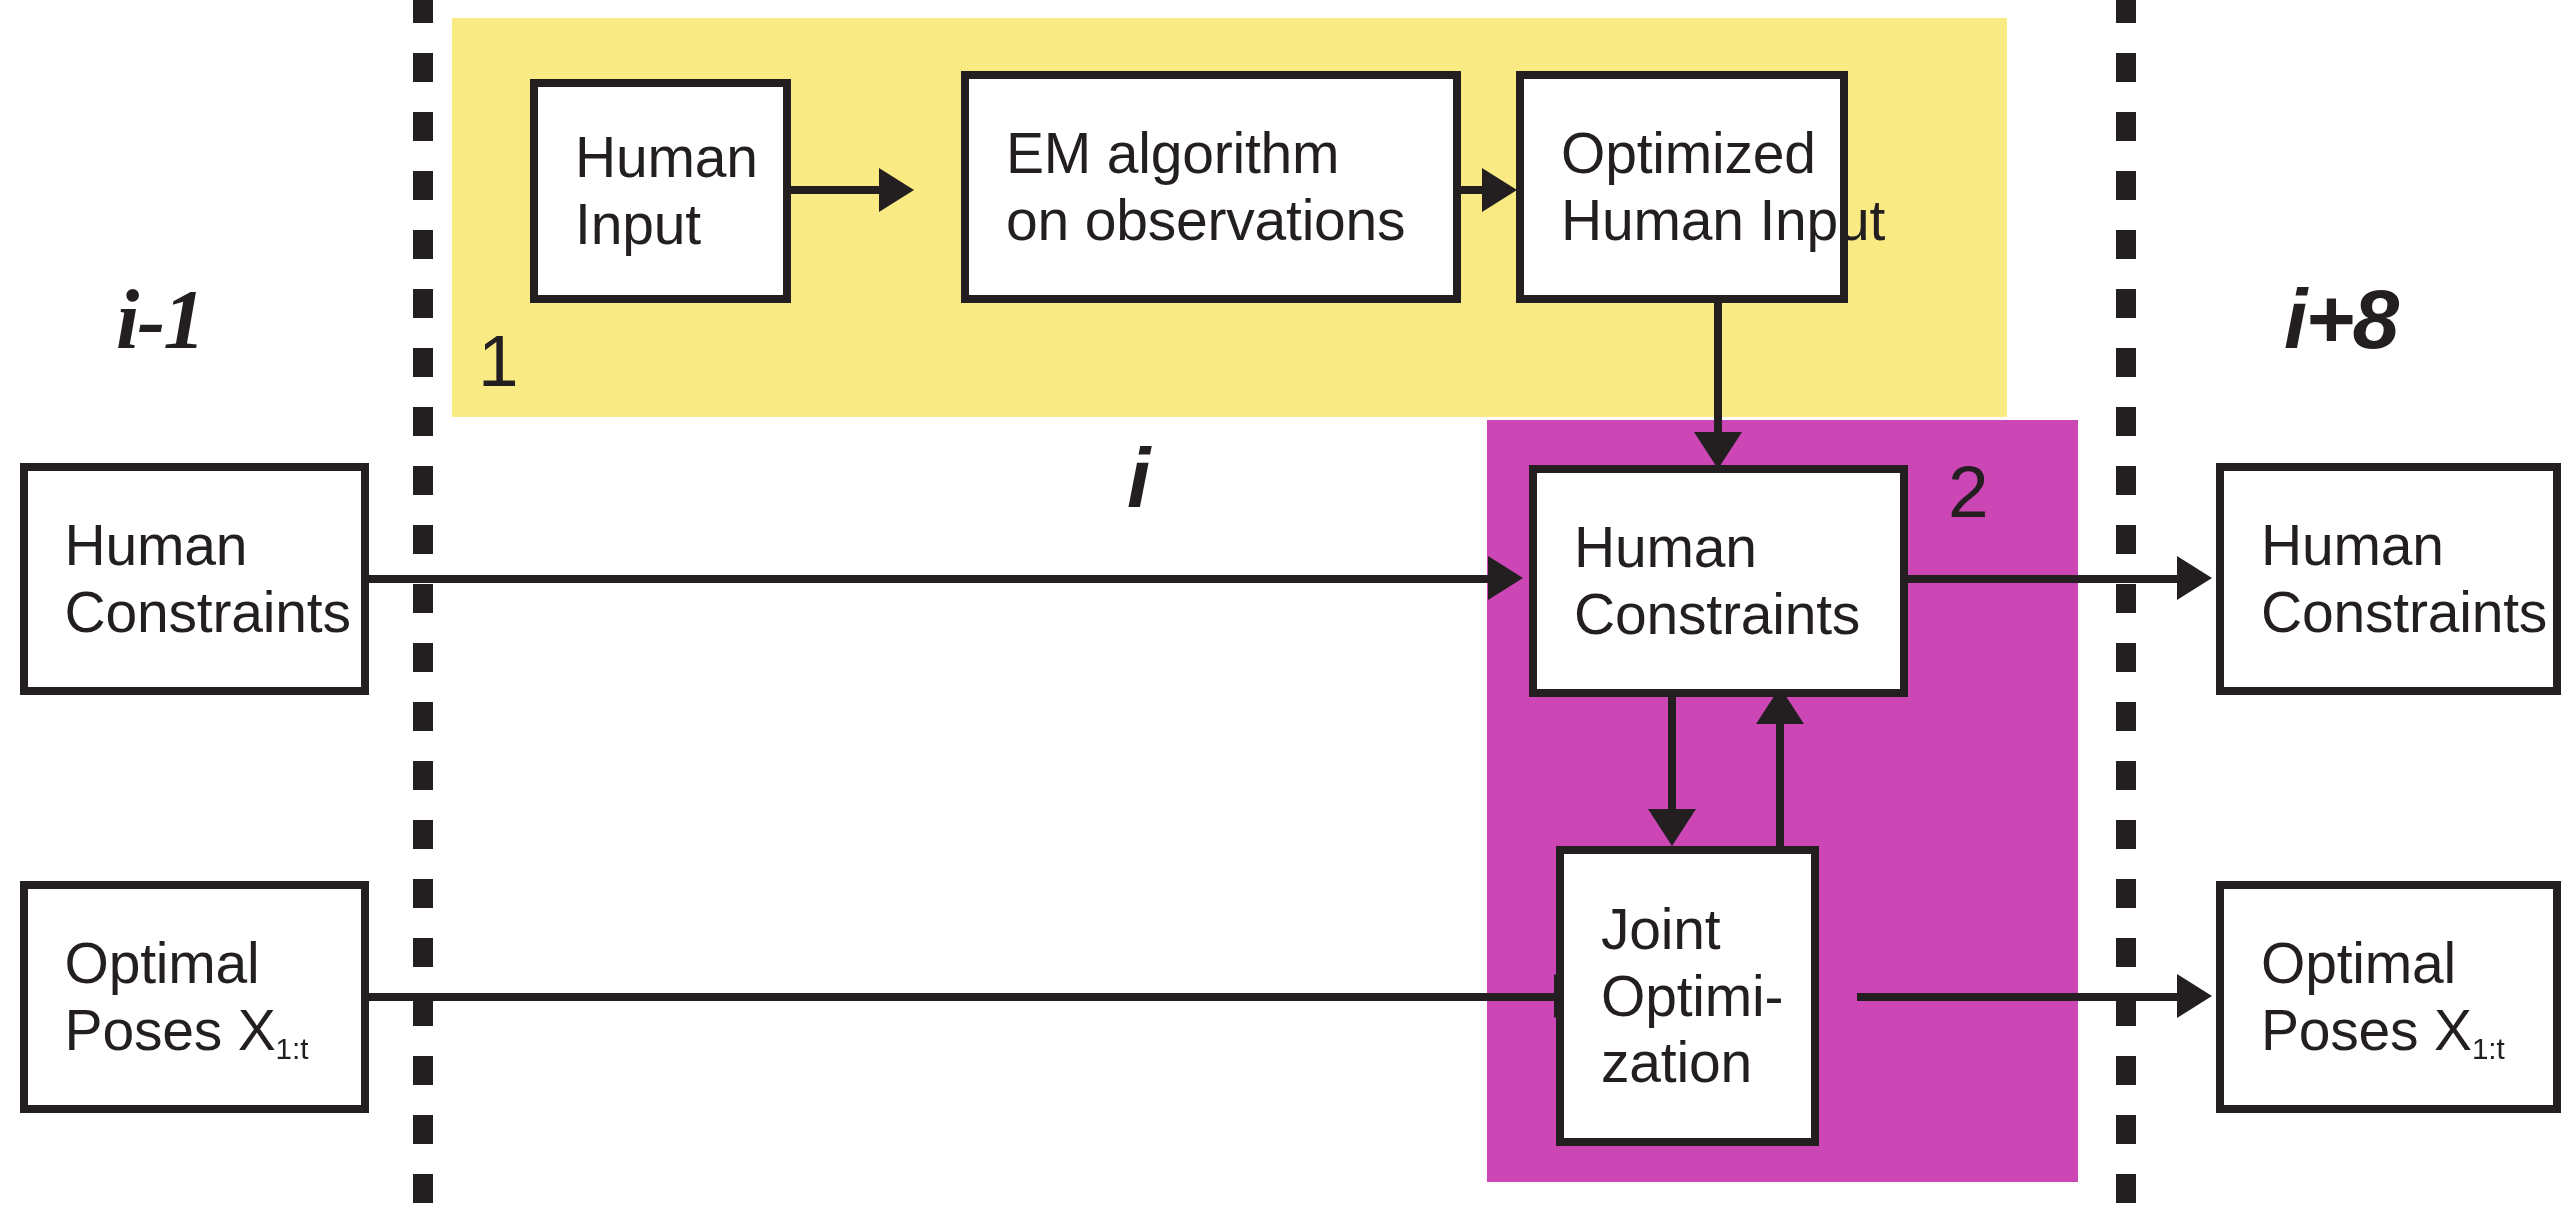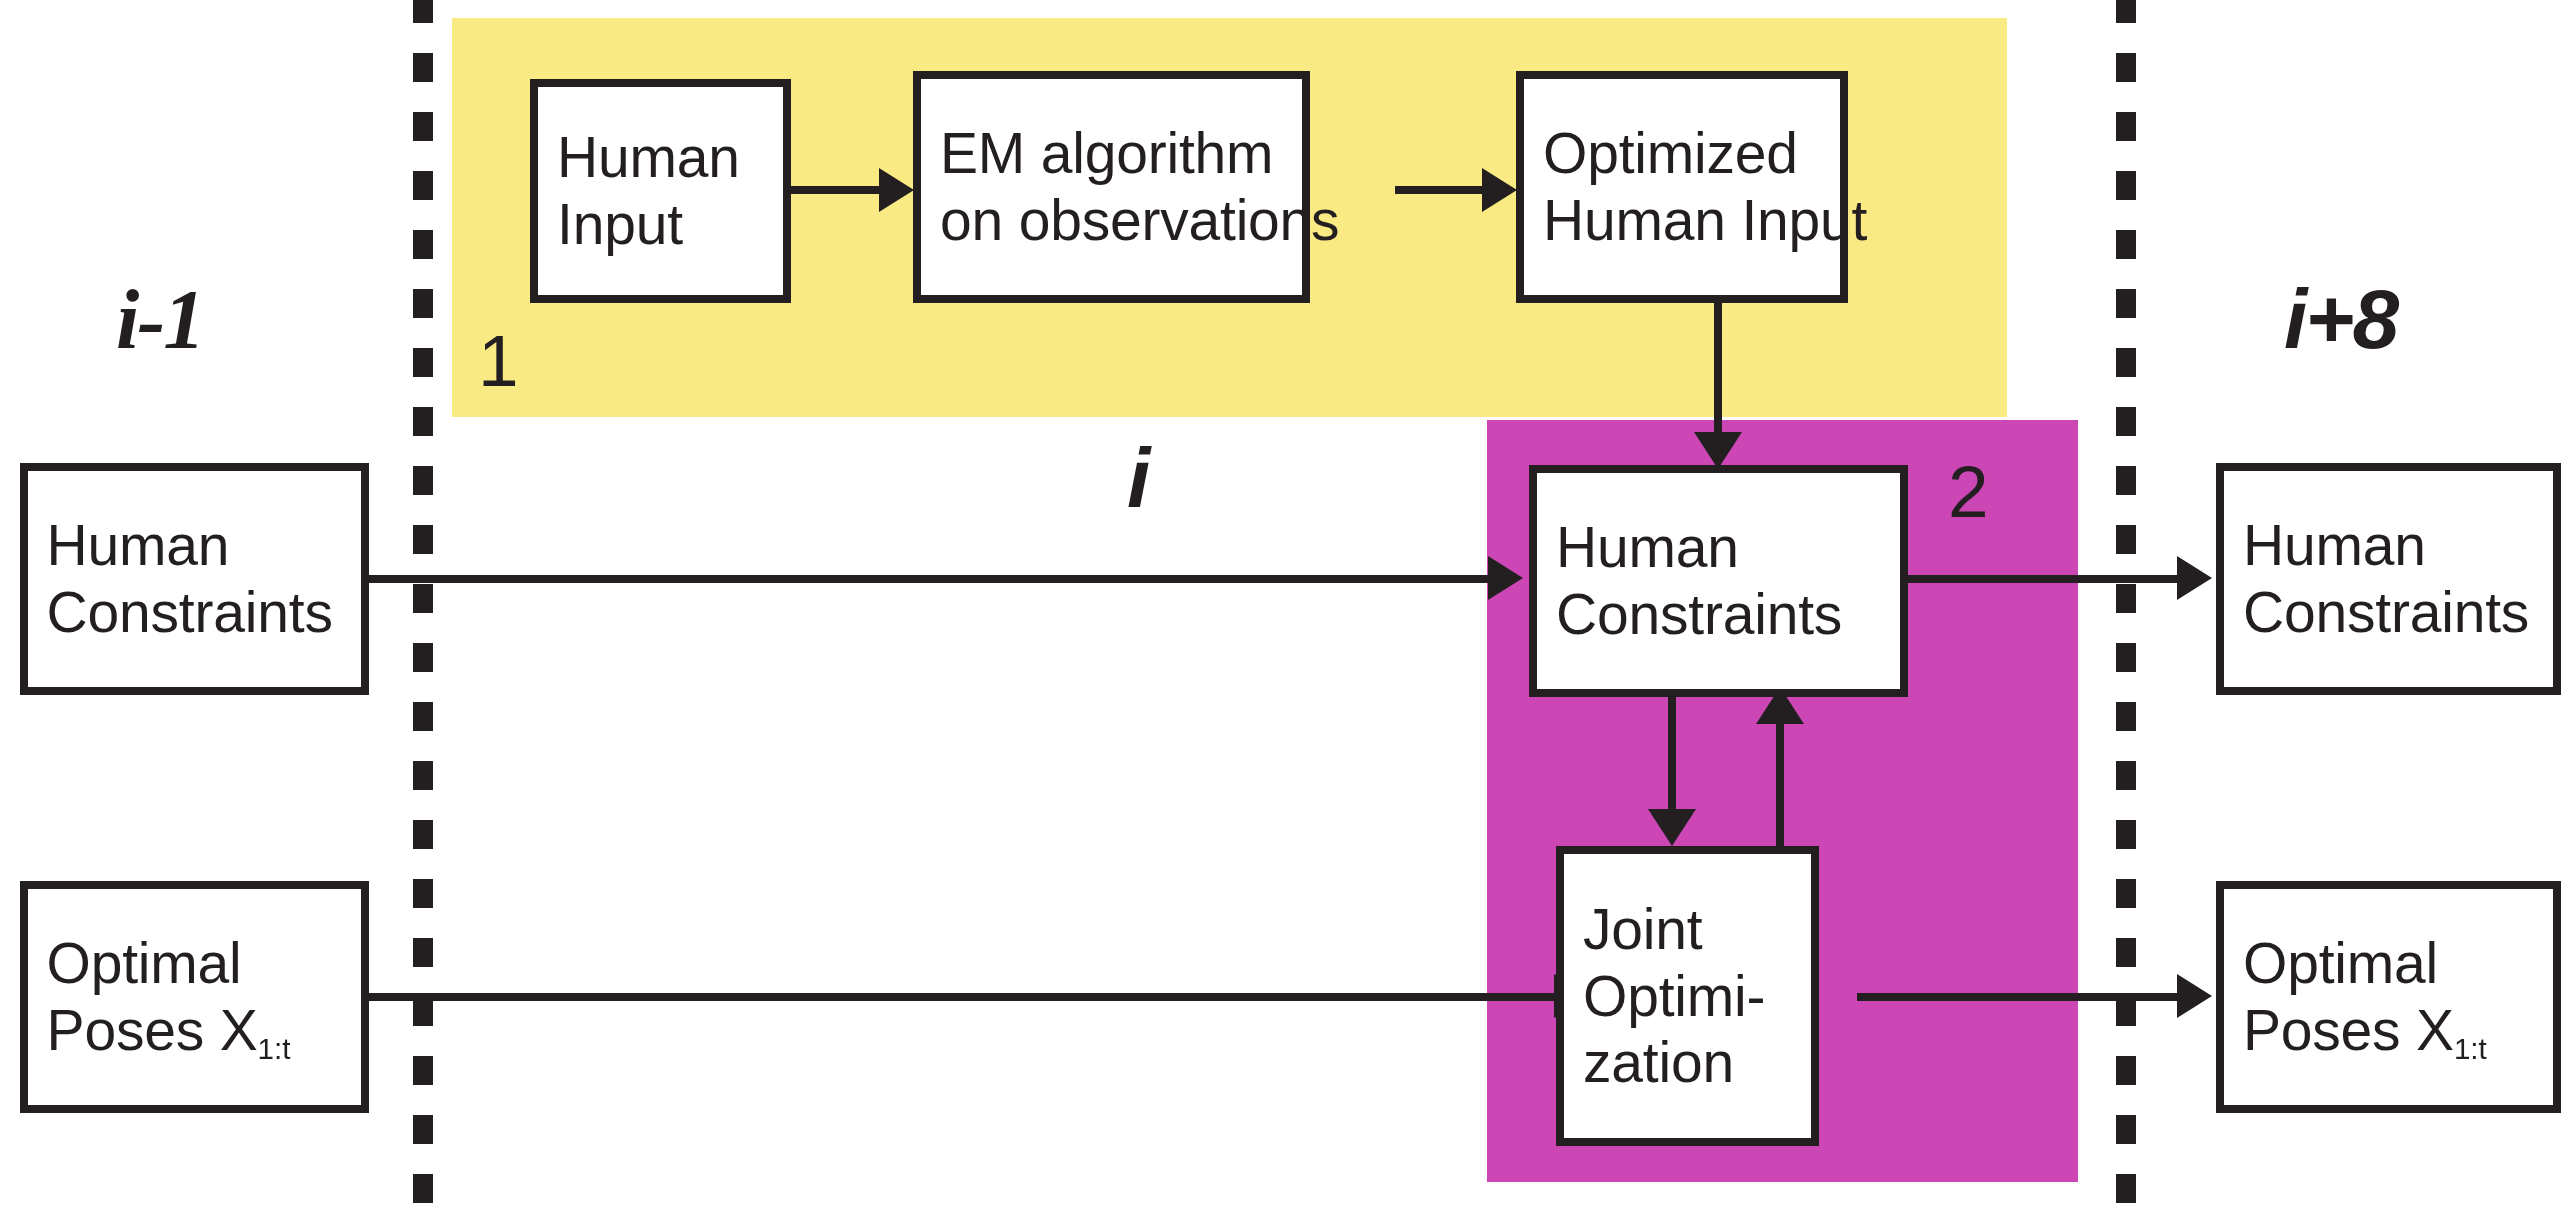--- a/index.html
+++ b/index.html
@@ -49,42 +49,42 @@
 
   
   .nodebox {
     position: absolute;
     box-sizing: border-box;
     background: #ffffff;
     border: 8.8px solid #231f20;
     display: flex;
     flex-direction: column;
     justify-content: center;
-    padding-left: 19px;
+    padding-left: 37px;
     padding-right: 11.8px;
     font-size: 57px;
     line-height: 1.17;
     letter-spacing: -0.2px;
     color: #231f20;
     z-index: 6;
   }
   .nodebox .ln { display: block; white-space: nowrap; }
 
   sub.tiny {
     font-size: 0.52em;
     vertical-align: baseline;
     position: relative;
     top: 0.30em;
     letter-spacing: 0;
     text-align: right;
   }
 
   
   #box-human-input        { left: 530px;  top: 79px;   width: 261px; height: 224px; }
-  #box-em-algorithm       { left: 913px;  top: 71px;   width: 397px; height: 232px; }
+  #box-em-algorithm       { left: 961px;  top: 71px;   width: 500px; height: 232px; }
   #box-optimized-input    { left: 1516px; top: 71px;   width: 332px; height: 232px; }
   #box-hc-center          { left: 1529px; top: 465px;  width: 379px; height: 232px; }
   #box-joint-opt          { left: 1556px; top: 846px;  width: 263px; height: 300px; }
   #box-hc-left            { left: 19.6px;   top: 463px;  width: 349px; height: 232px; }
   #box-poses-left         { left: 19.6px;   top: 881px;  width: 349px; height: 232px; }
   #box-hc-right           { left: 2216px; top: 463px;  width: 345px; height: 232px; }
   #box-poses-right        { left: 2216px; top: 881px;  width: 345px; height: 232px; }
 
   
   .stage-label {

